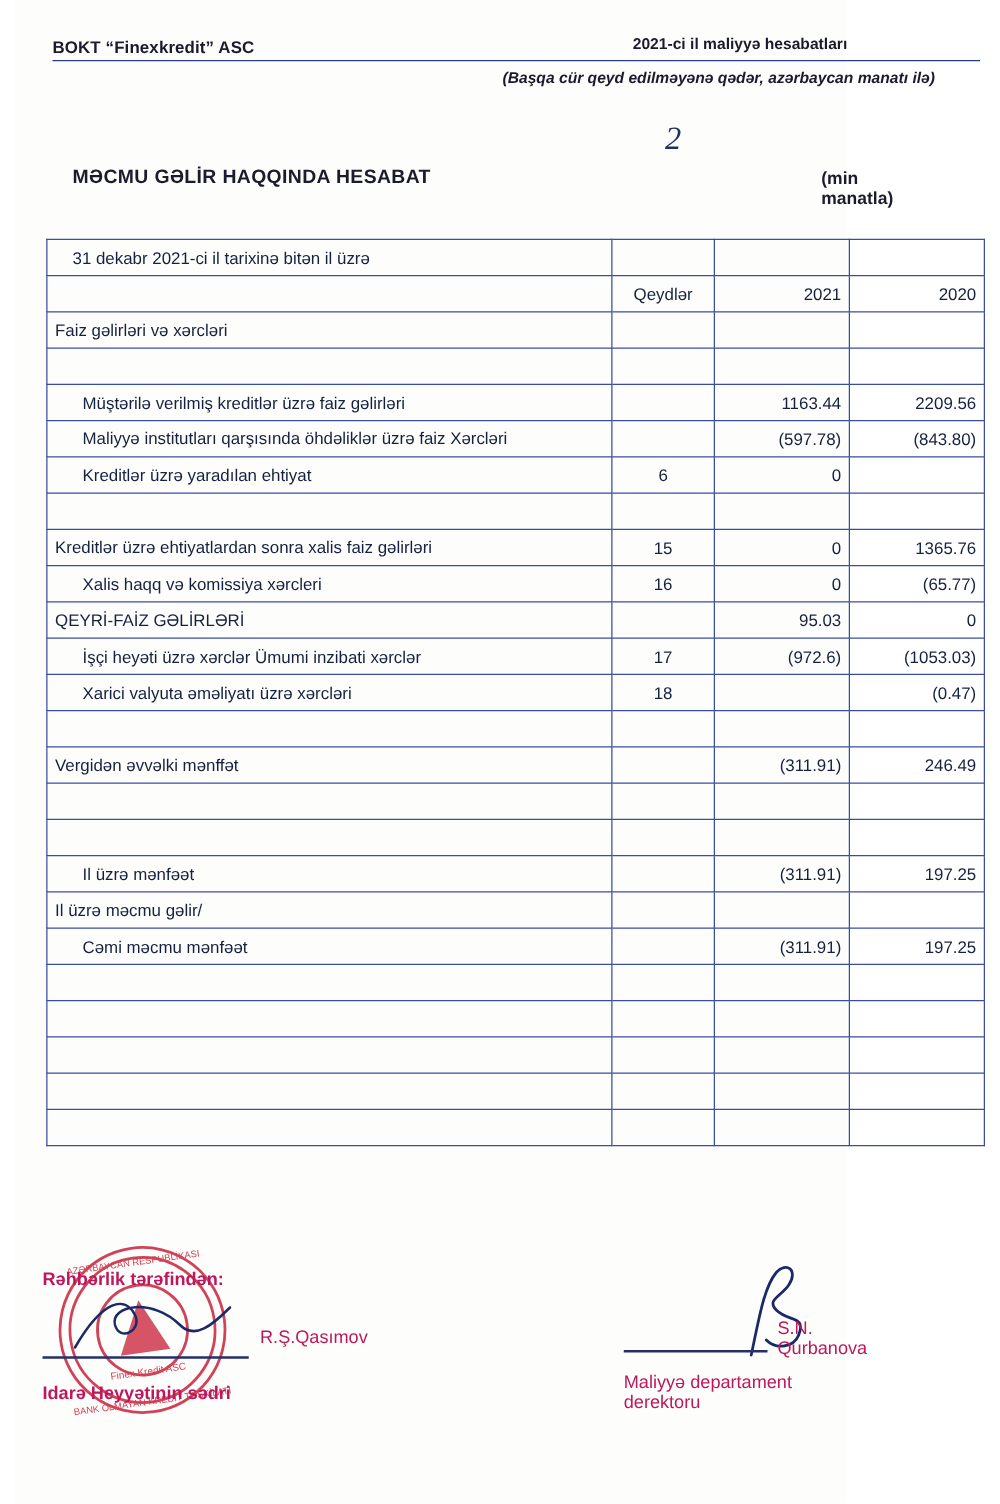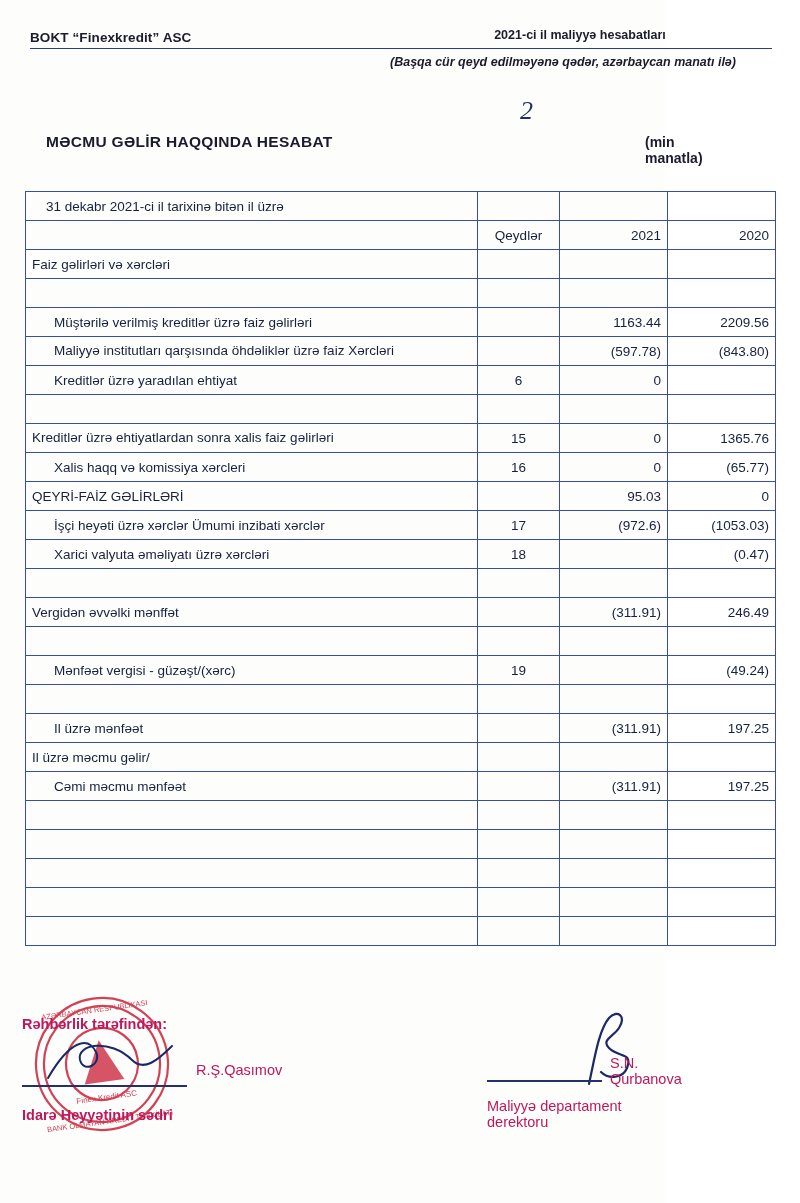--- a/index.html
+++ b/index.html
@@ -11,21 +11,21 @@
     width: 800px;
     height: 1203px;
     position: relative;
     font-family: "Liberation Sans", sans-serif;
     color: #1b1b2e;
     overflow: hidden;
   }
 
   .page {
     position: absolute;
-    left: 0; top: 0;
+    left: 12px; top: 0;
     width: 665px;
     height: 1203px;
     background: #fdfdfb;
   }
 
   
   .hdr-left {
     position: absolute;
     left: 30px;
     top: 30px;
@@ -287,26 +287,20 @@
             <td class="note"></td>
             <td class="num">(311.91)</td>
             <td class="num">246.49</td>
           </tr>
           <tr class="blank-row">
             <td class="lbl"></td>
             <td class="note"></td>
             <td class="num"></td>
             <td class="num"></td>
           </tr>
-          <tr>
-            <td class="lbl indent1">Mənfəət vergisi - güzəşt/(xərc)</td>
-            <td class="note">19</td>
-            <td class="num"></td>
-            <td class="num">(49.24)</td>
-          </tr>
           <tr class="blank-row">
             <td class="lbl"></td>
             <td class="note"></td>
             <td class="num"></td>
             <td class="num"></td>
           </tr>
           <tr>
             <td class="lbl indent1">Il üzrə mənfəət</td>
             <td class="note"></td>
             <td class="num">(311.91)</td>

